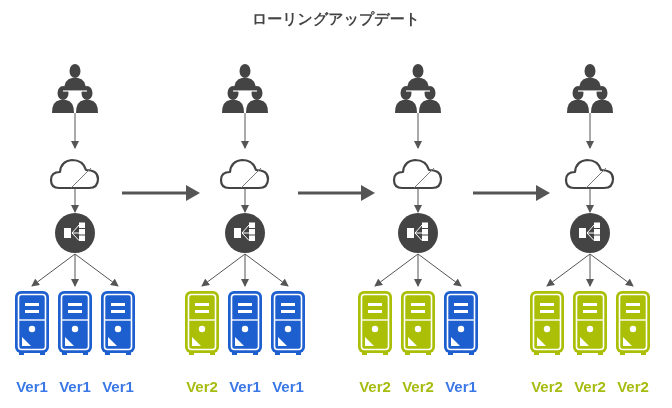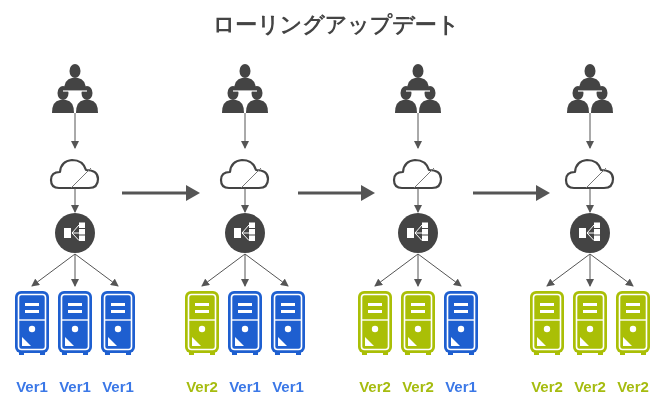--- a/index.html
+++ b/index.html
@@ -1,19 +1,19 @@
 <!DOCTYPE html>
 <html><head>
   <meta charset="utf-8">
   <style>
     html, body { margin: 0; padding: 0; background: #ffffff; }
     body { width: 672px; height: 408px; position: relative; overflow: hidden;
            font-family: "DejaVu Sans", "Liberation Sans", sans-serif; }
     #title { position: absolute; left: 0; top: 10px; width: 672px; text-align: center;
-             font-size: 22px; color: #444444; font-weight: bold; letter-spacing: 0px; }
+             font-size: 15px; color: #444444; font-weight: bold; letter-spacing: 0px; }
     #diagram { position: absolute; left: 0; top: 0; }
     .label { font-family: "Liberation Sans", sans-serif; font-weight: bold; font-size: 15px; }
   </style>
 </head>
 <body>
 
 <div id="title">ローリングアップデート</div>
 
 <svg id="diagram" width="672" height="408" viewBox="0 0 672 408" xmlns="http://www.w3.org/2000/svg">
   <defs>

